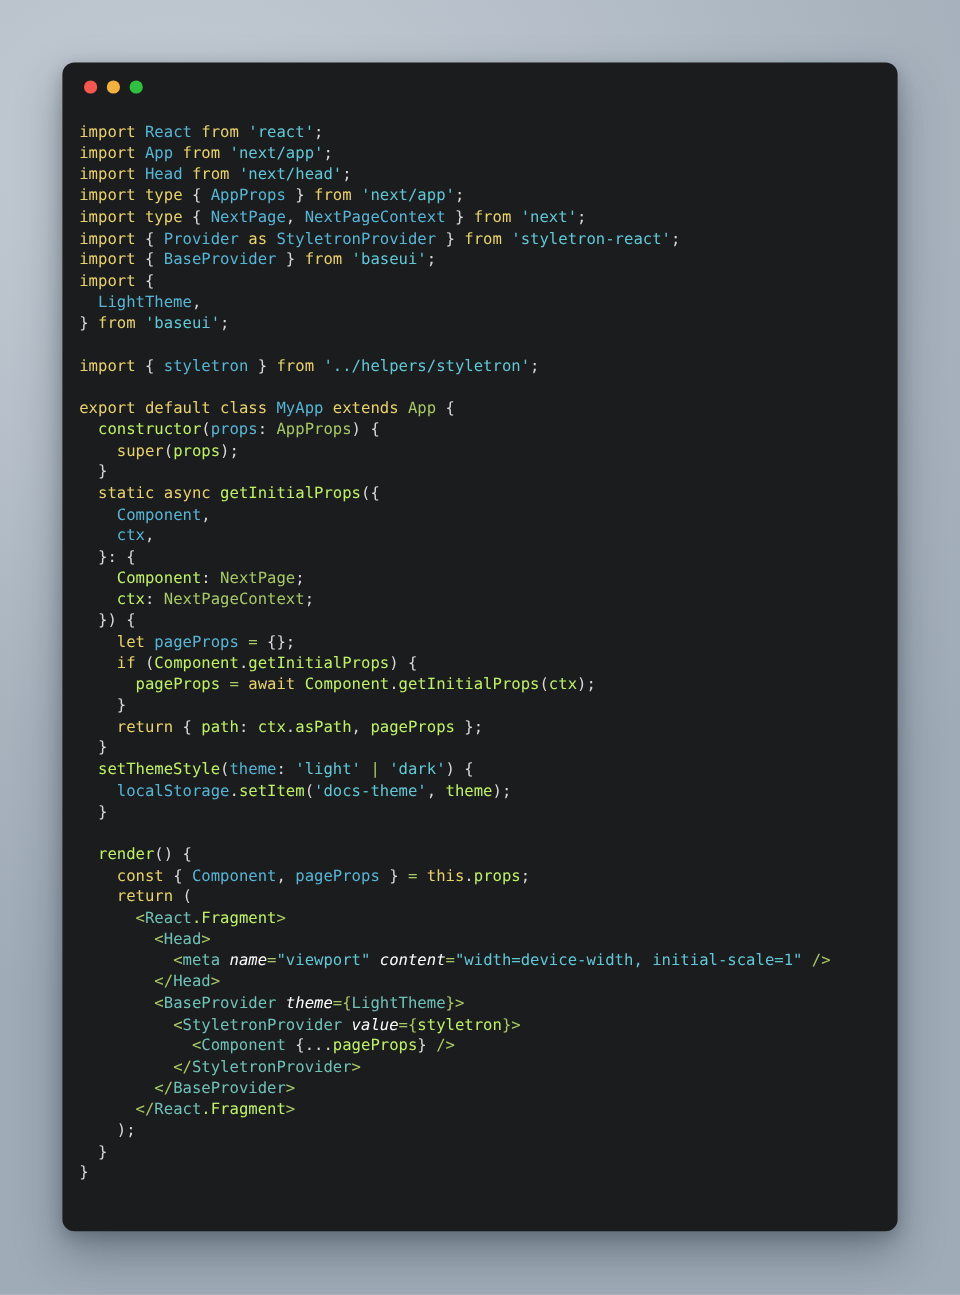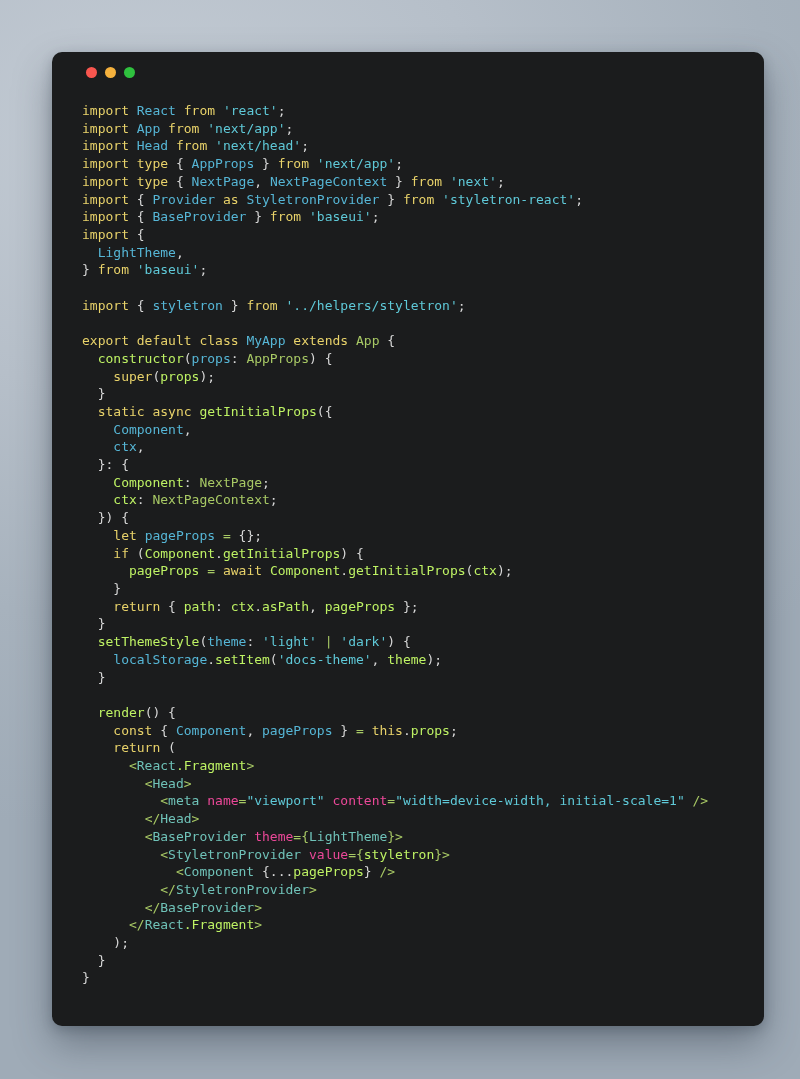--- a/index.html
+++ b/index.html
@@ -24,21 +24,20 @@
     left: 52px;
     top: 52px;
     width: 696px;
     height: 974px;
     background: #1b1c1d;
     border-radius: 10px;
     box-shadow:
       0 18px 38px rgba(40, 50, 62, 0.40),
       0 4px 12px rgba(40, 50, 62, 0.26);
     overflow: hidden;
-    padding-left: 16px;
   }
   .titlebar {
     height: 40px;
     display: flex;
     align-items: center;
     padding-left: 18px;
     box-sizing: border-box;
   }
   .dot {
     width: 11px;
@@ -66,21 +65,21 @@
 
   
   .t-kw      { color: #e8d26a; }  
   .t-id      { color: #56b6d6; }  
   .t-str     { color: #5fc9d8; }  
   .t-type    { color: #a8c965; }  
   .t-fn      { color: #bef264; }  
   .t-punc    { color: #d8d8d8; }  
   .t-op      { color: #a8c965; }  
   .t-tag     { color: #6fc2b8; }  
-  .t-attr    { color: #ec4899; }  
+  .t-attr    { color: #ffffff; font-style: italic; }  
   .t-jsxsym  { color: #a8c965; }  
 </style>
 </head>
 <body>
 
 <div class="stage">
   <div class="code-window">
 
     <div class="titlebar">
       <span class="dot dot-close"></span>

